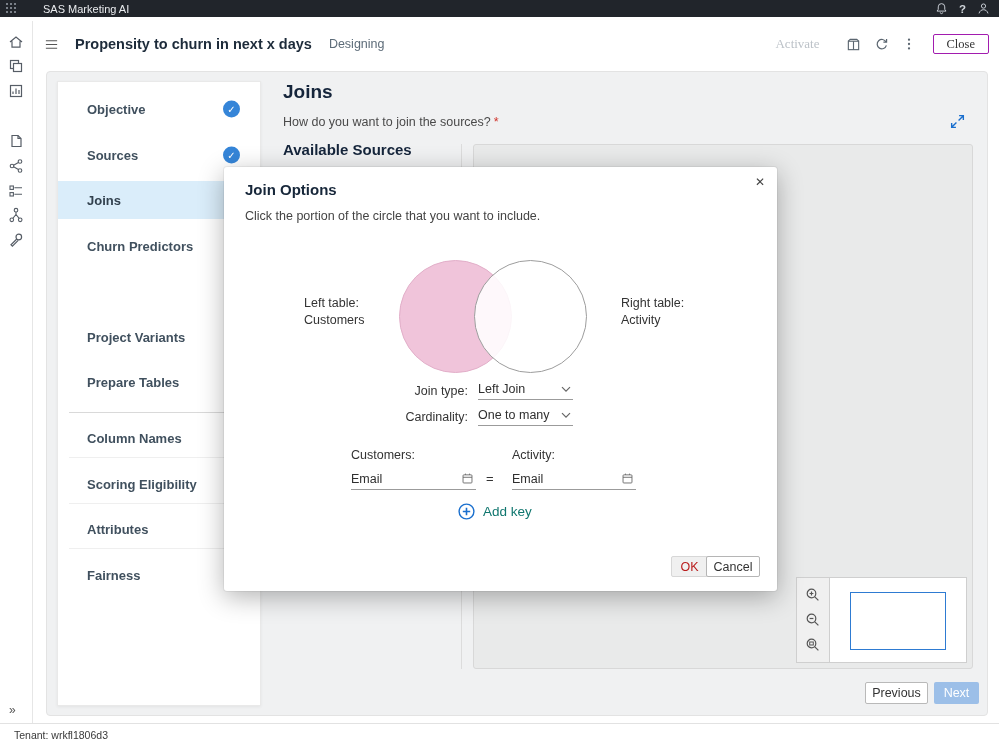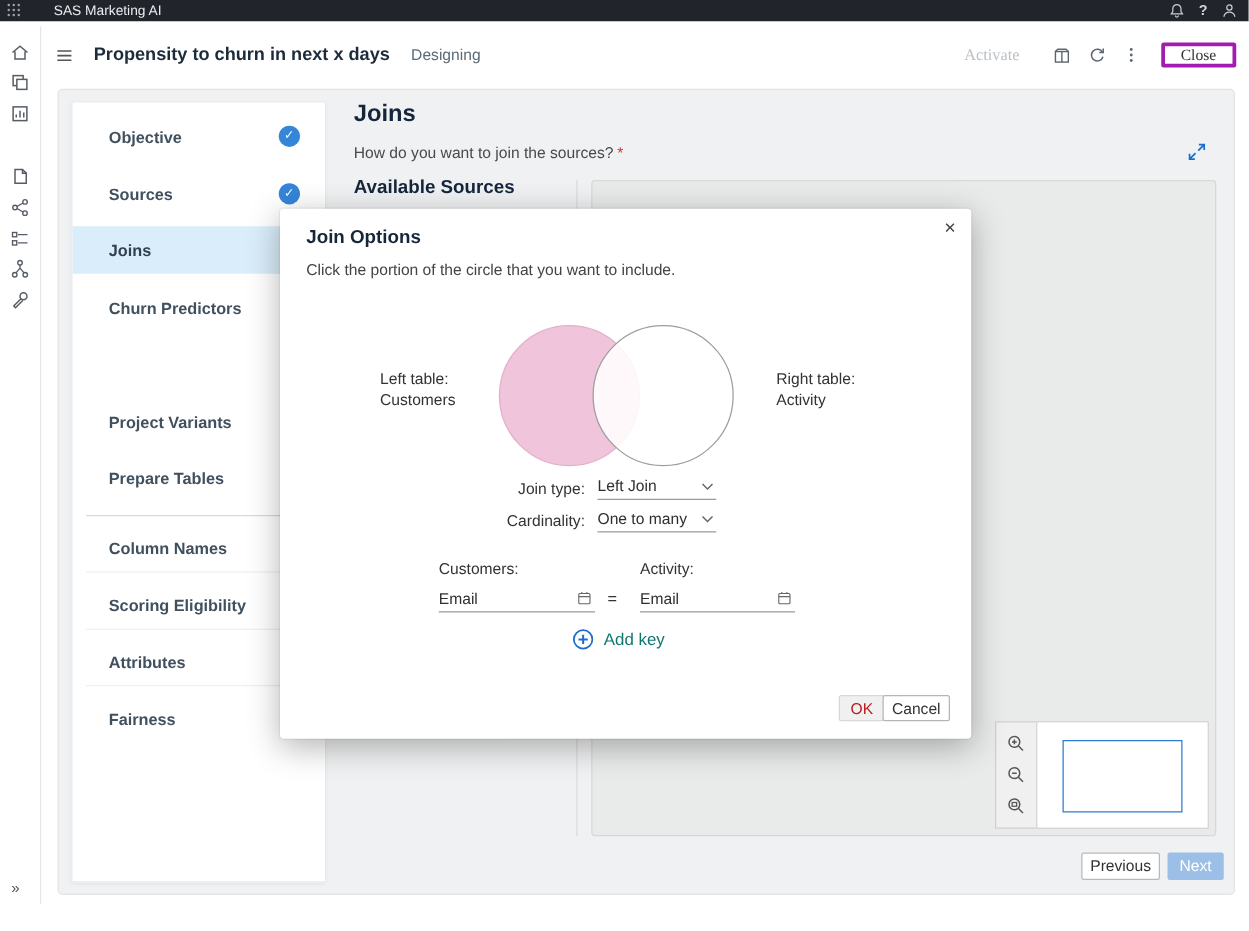--- a/index.html
+++ b/index.html
@@ -15,21 +15,21 @@
   .help-glyph { color:#cfd4da; font-size:11.5px; font-weight:bold; cursor:pointer; }
 
   
   .toolbar { position:absolute; left:33px; right:0; top:21px; height:46px; background:#fff; display:flex; align-items:center; }
   .tb-menu { margin-left:11px; cursor:pointer; display:flex; }
   .tb-title { margin-left:16px; font-size:14.5px; font-weight:700; color:#1d2b3a; }
   .tb-status { margin-left:17px; font-size:12.5px; color:#5c6b78; }
   .tb-right { margin-left:auto; margin-right:10px; display:flex; align-items:center;font-family:Liberation Serif, serif; }
   .tb-activate { color:#bcc2c8; font-size:13px; margin-right:26px; cursor:default; }
   .tb-icon { margin-right:13px; display:flex; cursor:pointer; }
-  .tb-close { height:20px; padding:0 13px; background:#fff; border:3px solid #a21caf; border-radius:2px; font-size:12.5px; color:#333; font-family:inherit; cursor:pointer; margin-left:4px; }
+  .tb-close { height:20px; padding:0 13px; background:#fff; border:1px solid #a21caf; border-radius:2px; font-size:12.5px; color:#333; font-family:inherit; cursor:pointer; margin-left:4px; }
 
   
   .rail { position:absolute; left:0; top:21px; bottom:22px; width:33px; background:#fff; border-right:1px solid #e6e6e6; }
   .ric { position:absolute; left:8px; width:16px; height:16px; cursor:pointer; }
   .rail-collapse { position:absolute; left:9px; bottom:6px; color:#555; font-size:12px; cursor:pointer; letter-spacing:-1px; }
 
   
   .main { position:absolute; left:46px; top:71px; width:942px; height:645px; background:#f0f1f2; border:1px solid #e3e3e3; border-radius:4px; }
 
   
@@ -363,14 +363,17 @@
           <circle cx="8.5" cy="8.5" r="7.4" fill="none" stroke="#1a6fce" stroke-width="1.4"></circle>
           <path d="M8.5 4.8v7.4M4.8 8.5h7.4" stroke="#1a6fce" stroke-width="1.6"></path>
         </svg>
       <span class="addkey-label">Add key</span>
     </div>
 
     <button class="mbtn ok-btn">OK</button>
     <button class="mbtn cancel-btn">Cancel</button>
   </div>
 
+  <footer class="statusbar">
+    <span class="tenant">Tenant: wrkfl1806d3</span>
+  </footer>
 
 </div>
 
 </body></html>

